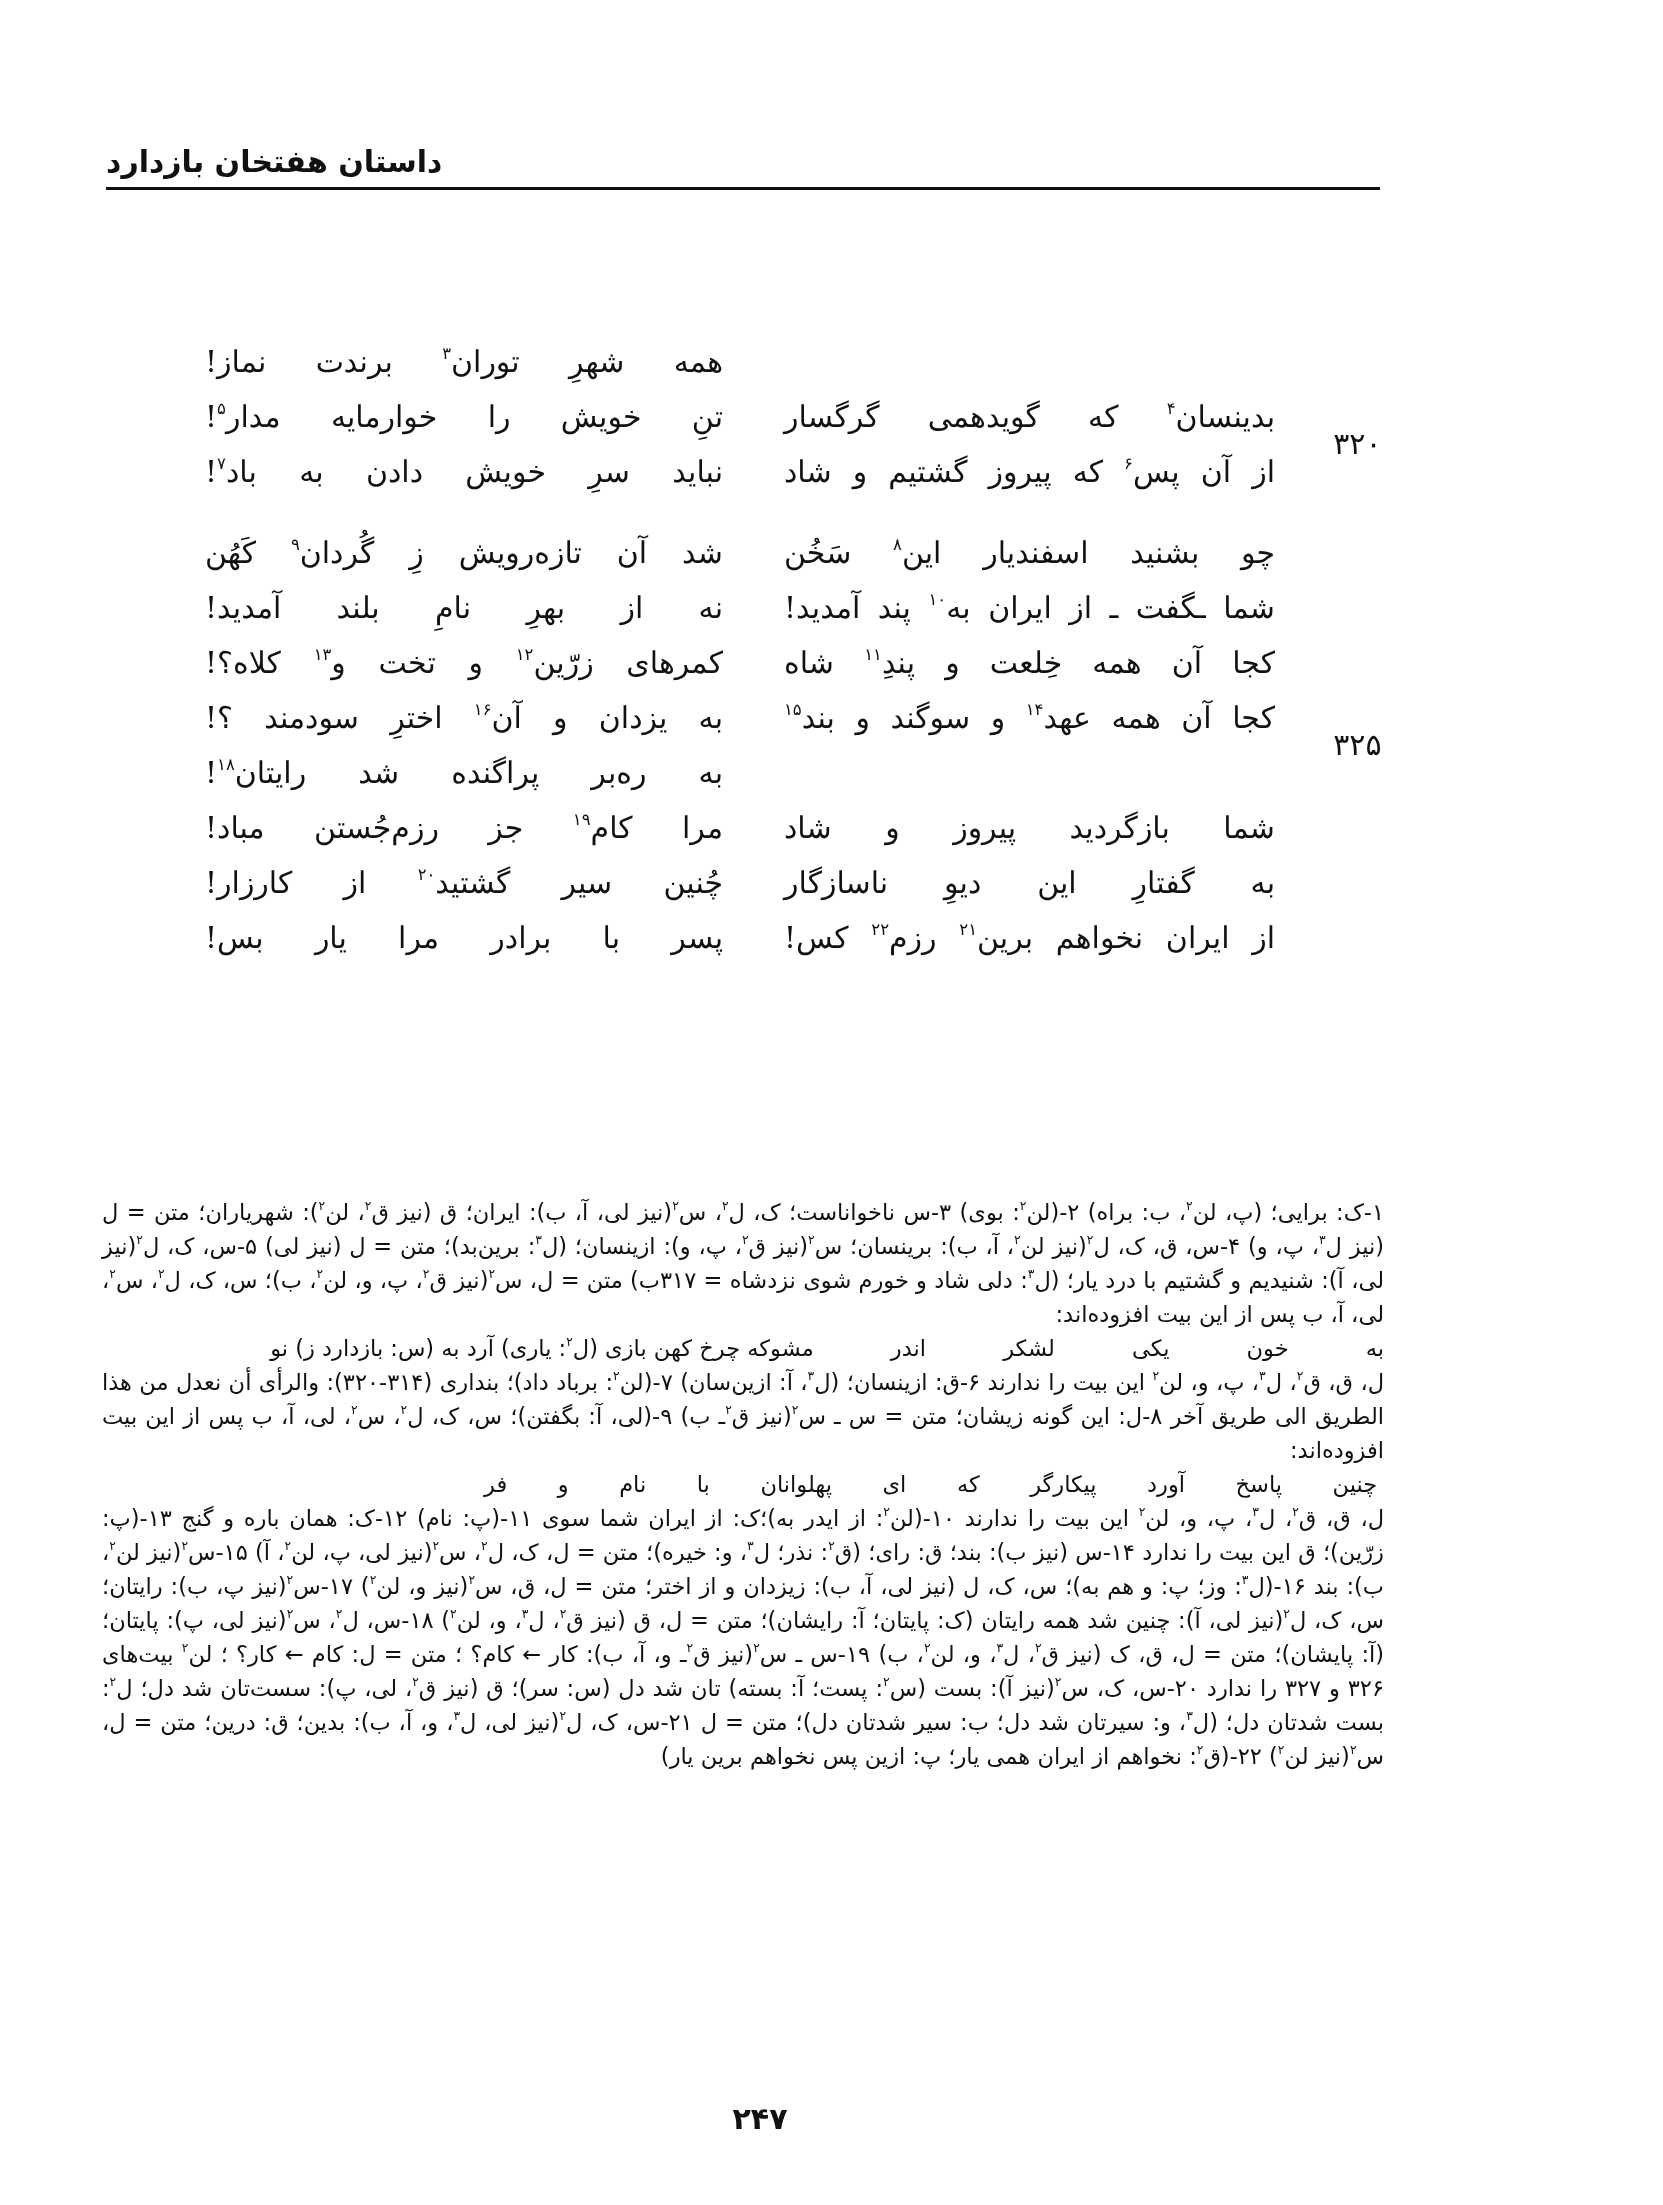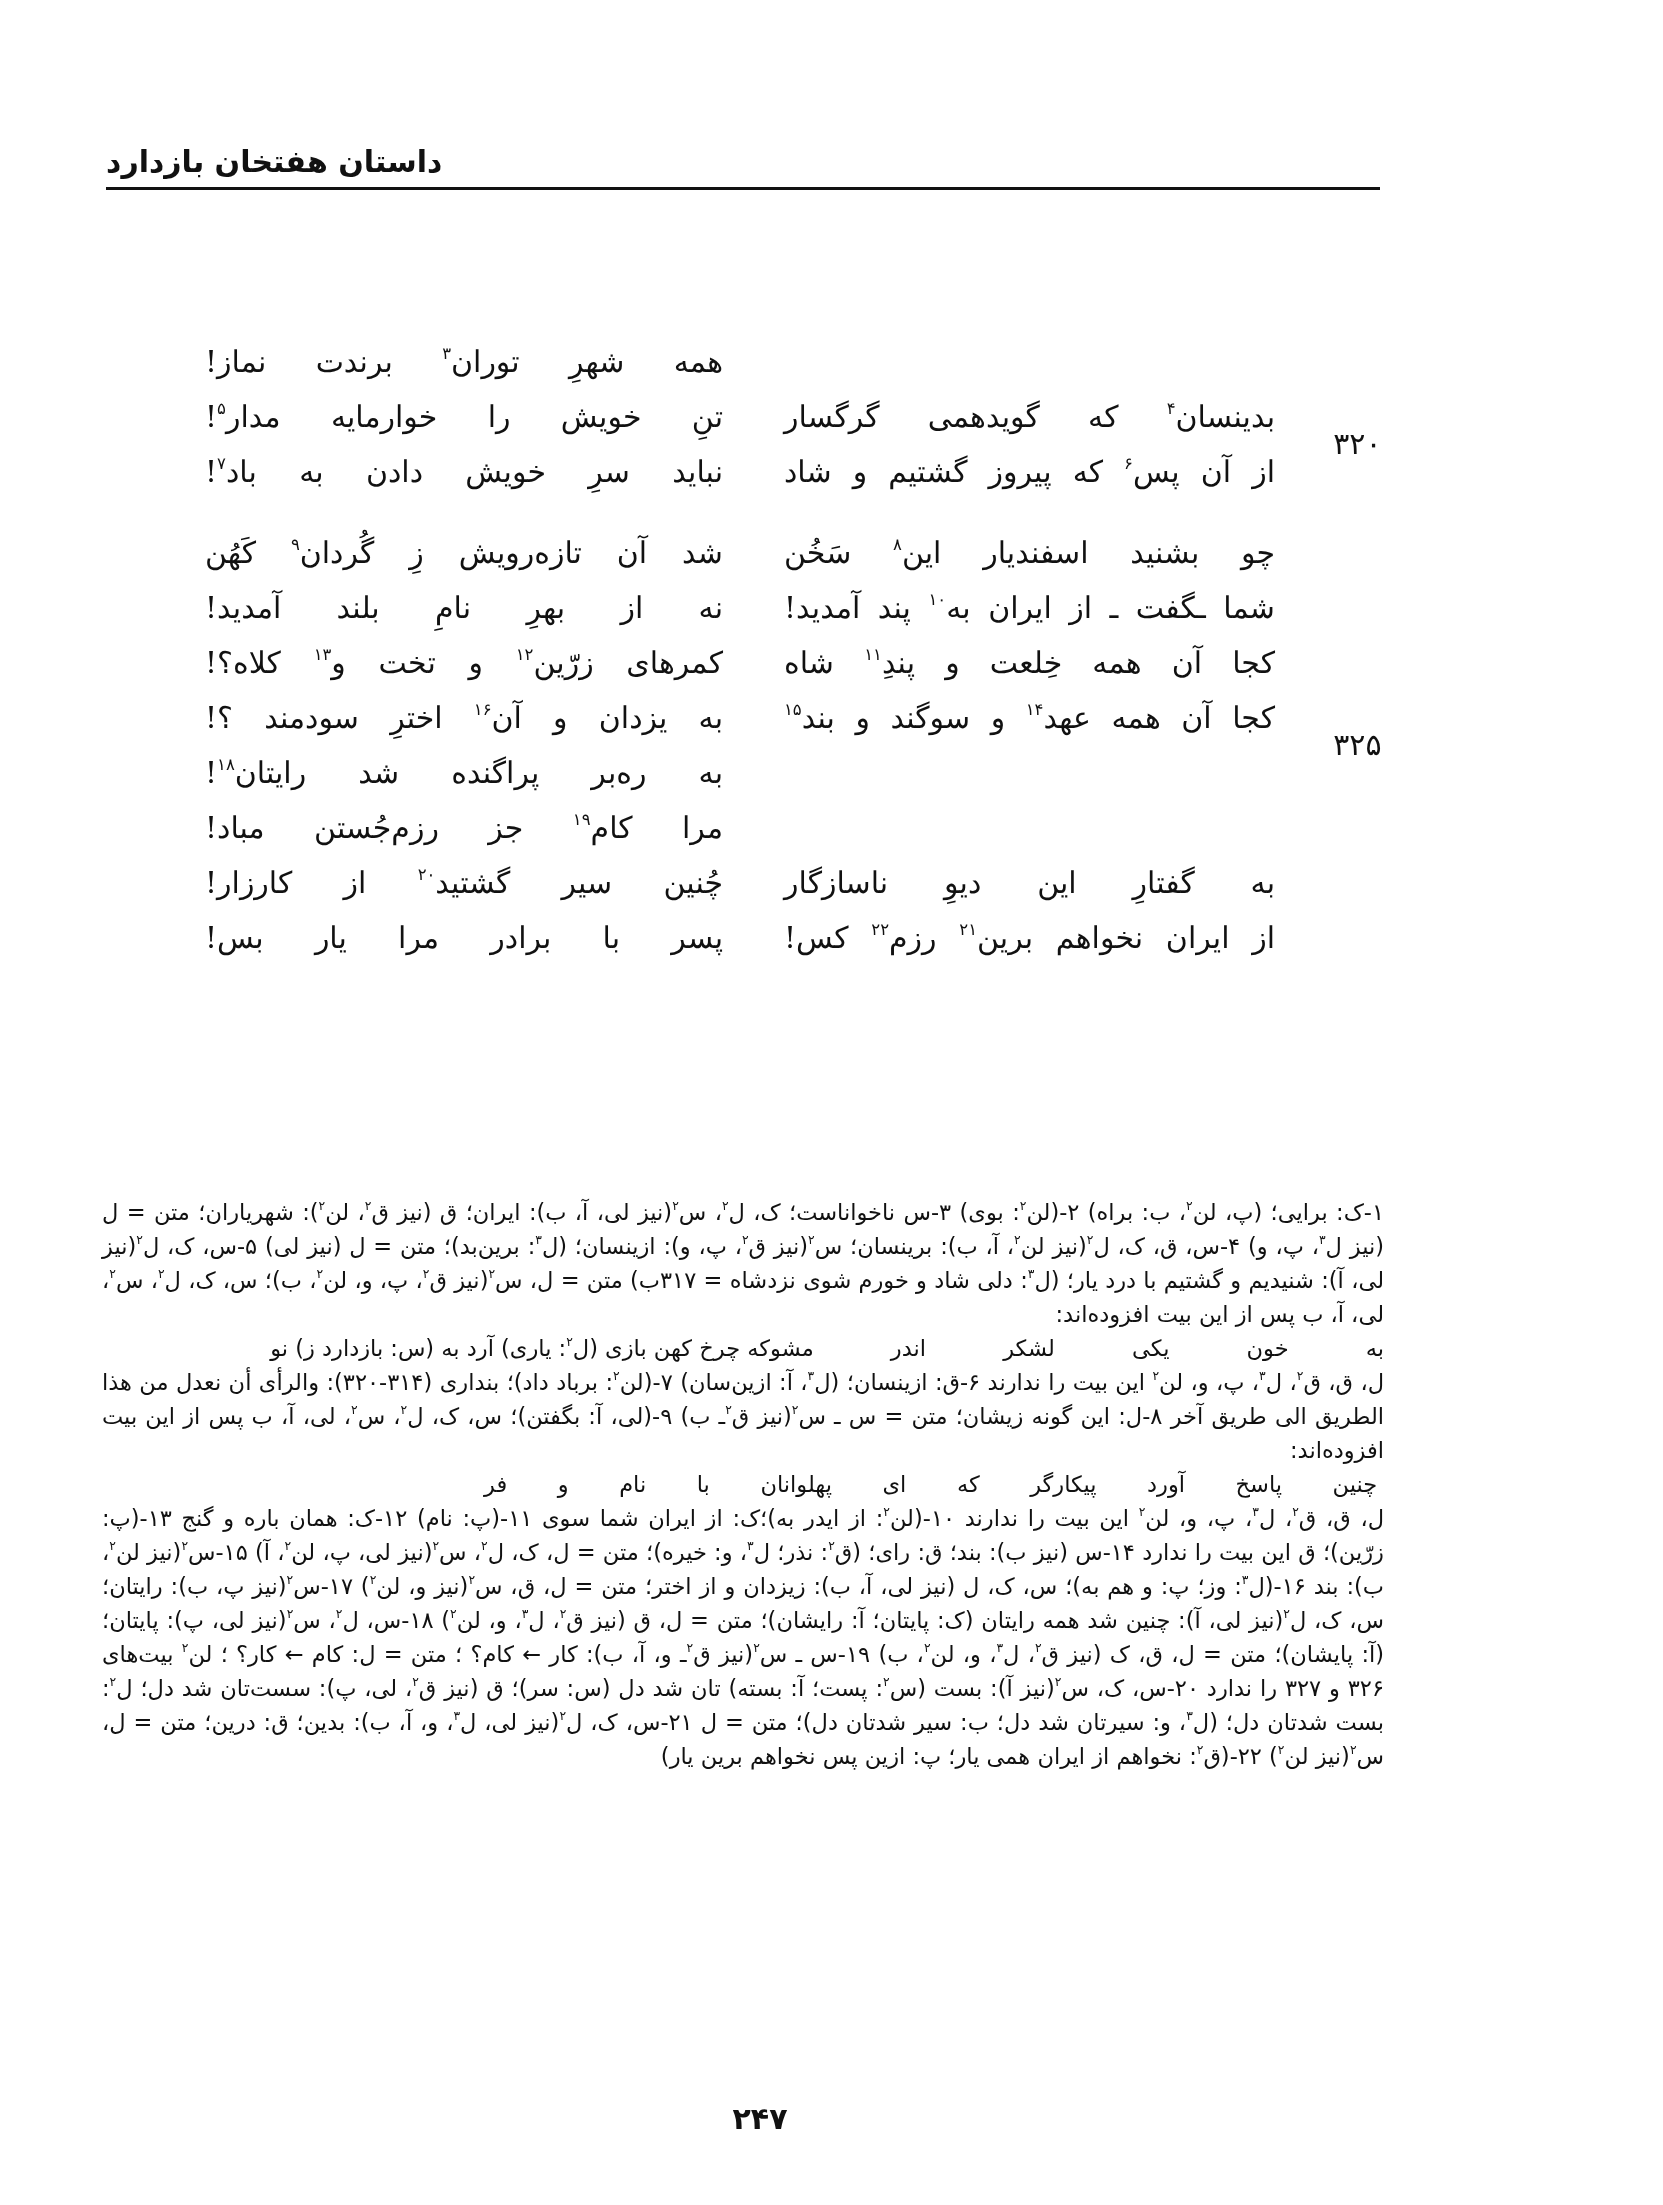--- a/index.html
+++ b/index.html
@@ -94,20 +94,21 @@
       <span class="line-no"></span>
       <span class="hemistich hem-right">کجا آن همه عهد<sup>۱۴</sup> و سوگند و بند<sup>۱۵</sup></span>
       <span class="hemistich hem-left">به یزدان و آن<sup>۱۶</sup> اخترِ سودمند ؟!</span>
     </div>
     <div class="verse-row">
       <span class="line-no">۳۲۵</span>
       <span class="hemistich hem-left">به ره‌بر پراگنده شد رایتان<sup>۱۸</sup>!</span>
     </div>
     <div class="verse-row">
       <span class="line-no"></span>
+      <span class="hemistich hem-right">شما بازگردید پیروز و شاد</span>
       <span class="hemistich hem-left">مرا کام<sup>۱۹</sup> جز رزم‌جُستن مباد!</span>
     </div>
     <div class="verse-row">
       <span class="line-no"></span>
       <span class="hemistich hem-right">به گفتارِ این دیوِ ناسازگار</span>
       <span class="hemistich hem-left">چُنین سیر گشتید<sup>۲۰</sup> از کارزار!</span>
     </div>
     <div class="verse-row">
       <span class="line-no"></span>
       <span class="hemistich hem-right">از ایران نخواهم برین<sup>۲۱</sup> رزم<sup>۲۲</sup> کس!</span>

